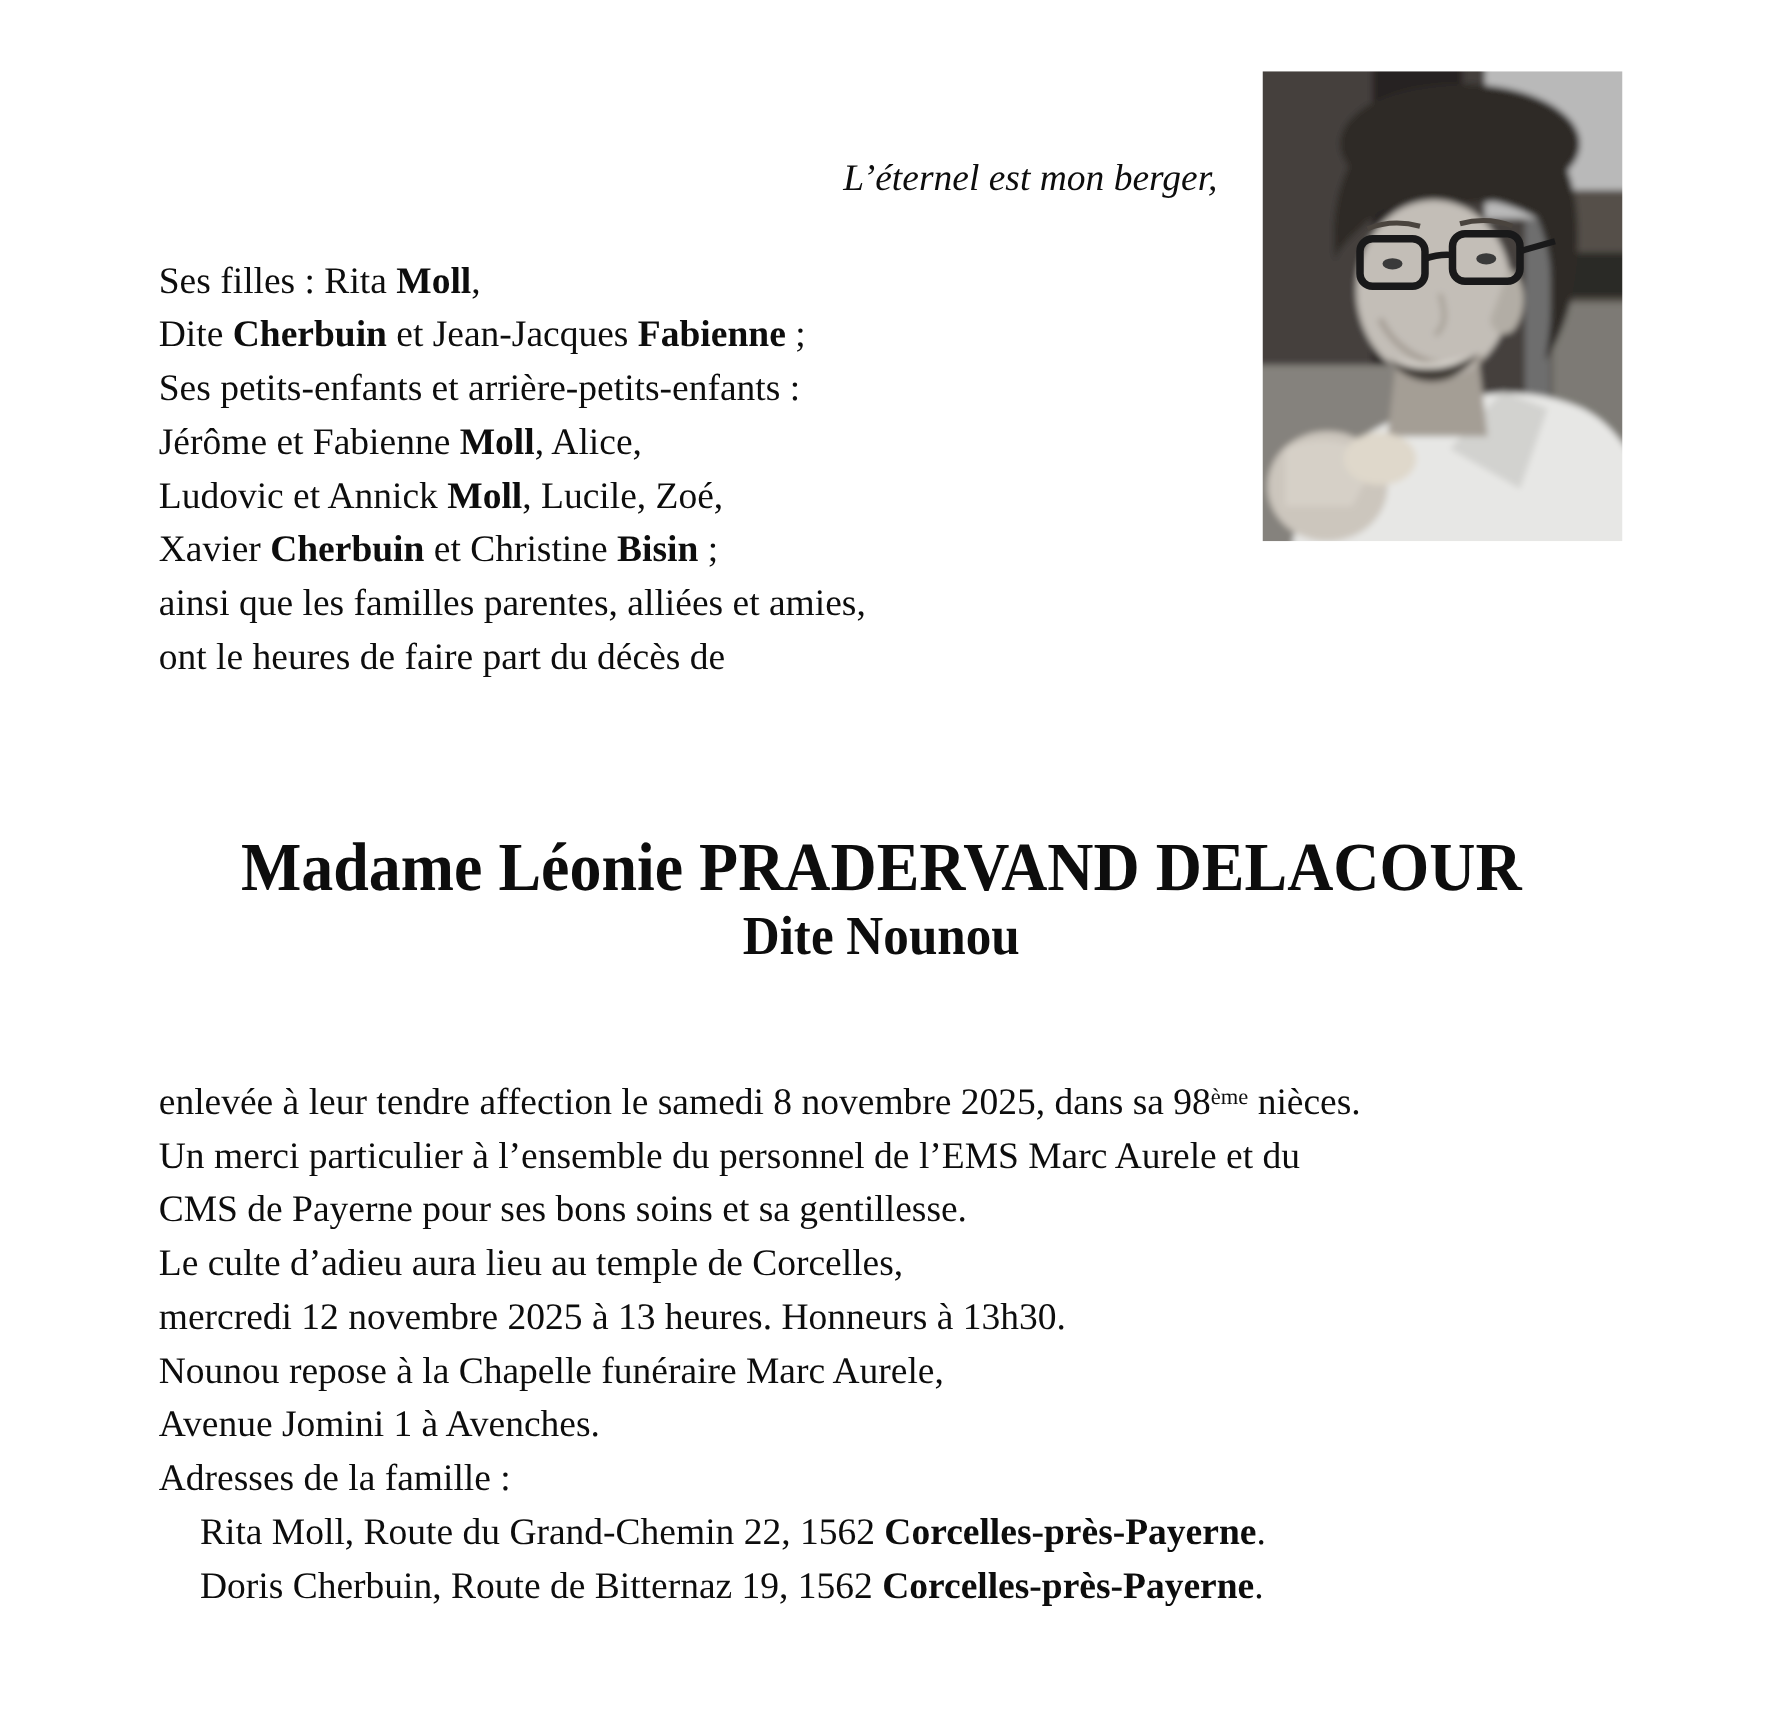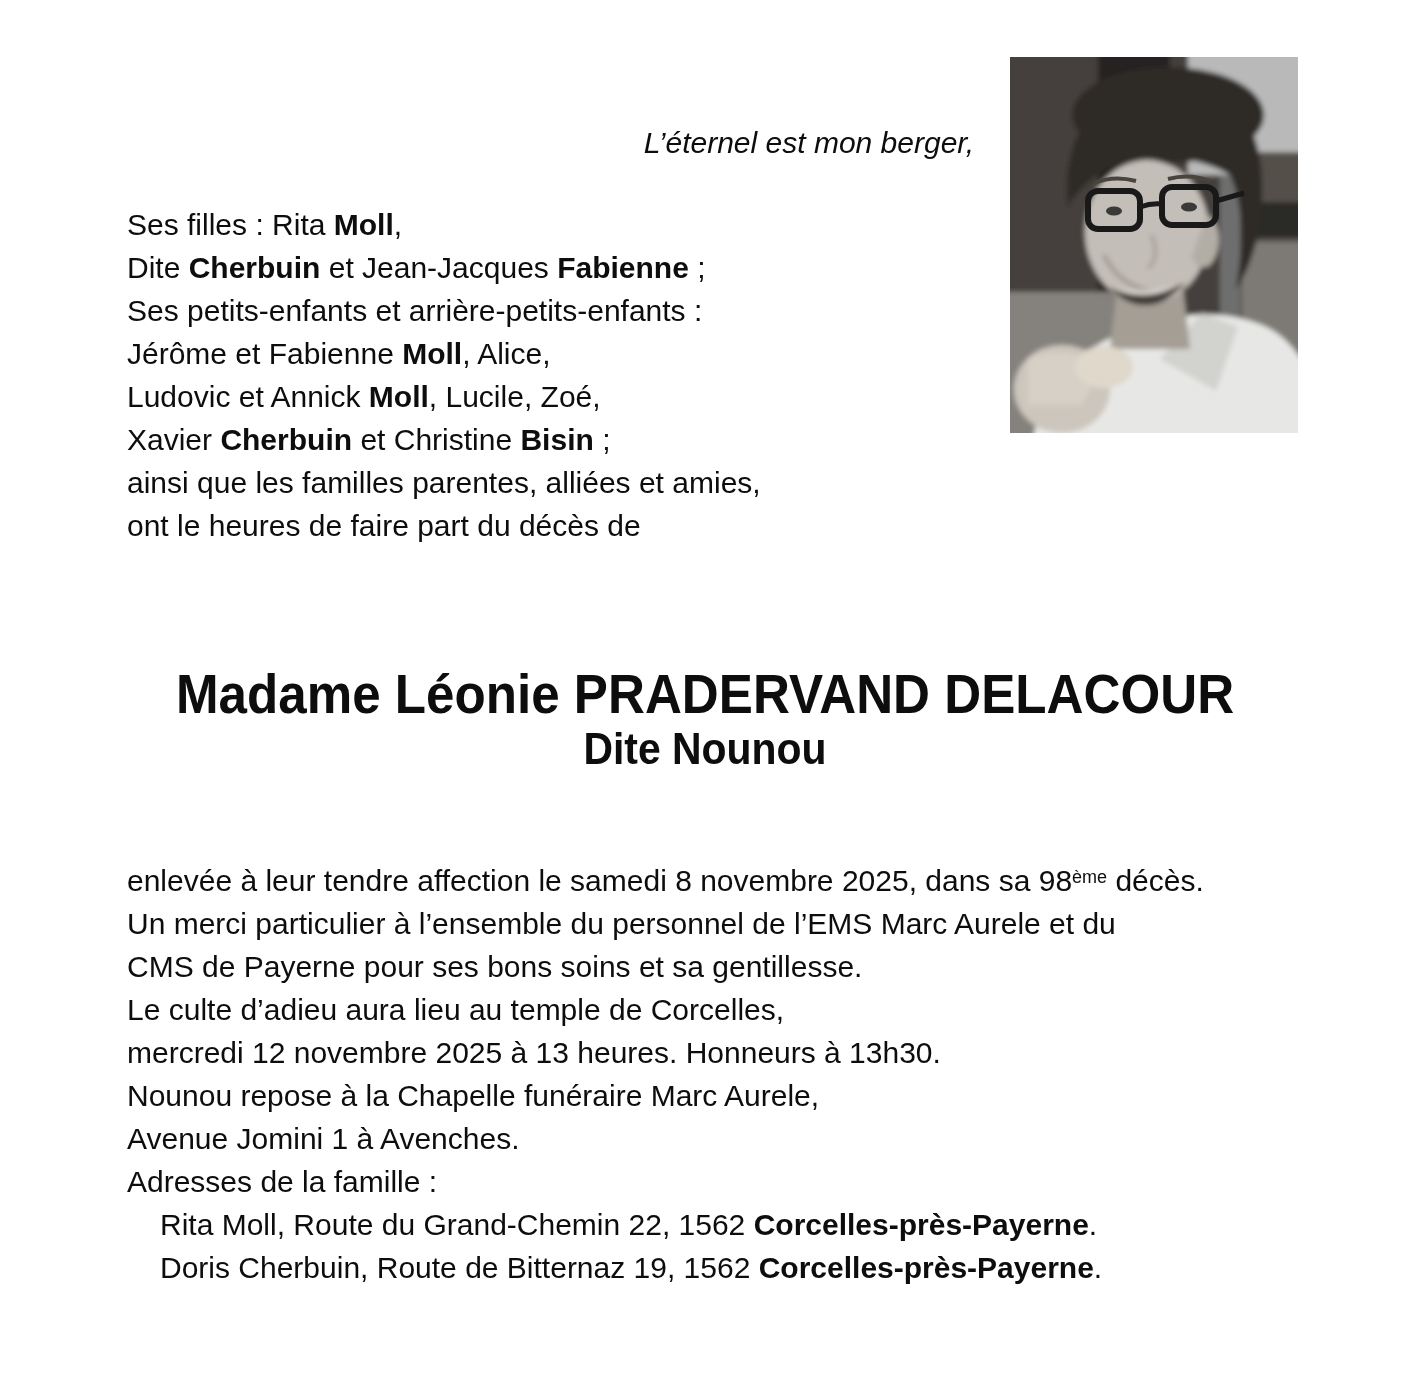--- a/index.html
+++ b/index.html
@@ -2,21 +2,21 @@
 <html lang="fr"><head>
 <meta charset="utf-8">
 <style>
   html, body { margin: 0; padding: 0; background: #ffffff; }
   .page {
     position: relative;
     width: 1410px;
     height: 1383px;
     background: #ffffff;
     color: #0d0d0d;
-    font-family: Liberation Sans, sans-serif;
+    font-family: Liberation Serif, serif;
     overflow: hidden;
   }
   .epigraph {
     position: absolute;
     top: 43px;
     right: 436px;
     text-align: right;
     font-size: 30px;
     line-height: 40px;
     white-space: pre;
@@ -139,21 +139,21 @@
       <div class="line"><span>Ludovic et Annick </span><span class="b">Moll</span><span>, Lucile, Zoé,</span></div>
       <div class="line"><span>Xavier </span><span class="b">Cherbuin</span><span> et Christine </span><span class="b">Bisin</span><span> ;</span></div>
       <div class="line"><span>ainsi que les familles parentes, alliées et amies,</span></div>
       <div class="line"><span>ont le heures de faire part du décès de</span></div>
     </div>
 
   <h1 class="title">Madame Léonie PRADERVAND DELACOUR</h1>
   <h2 class="subtitle">Dite Nounou</h2>
 
   <div class="details">
-      <div class="line"><span>enlevée à leur tendre affection le samedi 8 novembre 2025, dans sa 98</span><span class="sup">ème</span><span> décès.</span></div>
+      <div class="line"><span>enlevée à leur tendre affection le samedi 8 novembre 2025, dans sa 98</span><span class="sup">ème</span><span> nièces.</span></div>
       <div class="line"><span>Un merci particulier à l’ensemble du personnel de l’EMS Marc Aurele et du</span></div>
       <div class="line"><span>CMS de Payerne pour ses bons soins et sa gentillesse.</span></div>
       <div class="line"><span>Le culte d’adieu aura lieu au temple de Corcelles,</span></div>
       <div class="line"><span>mercredi 12 novembre 2025 à 13 heures. Honneurs à 13h30.</span></div>
       <div class="line"><span>Nounou repose à la Chapelle funéraire Marc Aurele,</span></div>
       <div class="line"><span>Avenue Jomini 1 à Avenches.</span></div>
       <div class="line"><span>Adresses de la famille :</span></div>
       <div class="line indent"><span>Rita Moll, Route du Grand-Chemin 22, 1562 </span><span class="b">Corcelles-près-Payerne</span><span>.</span></div>
       <div class="line indent"><span>Doris Cherbuin, Route de Bitternaz 19, 1562 </span><span class="b">Corcelles-près-Payerne</span><span>.</span></div>
     </div>

